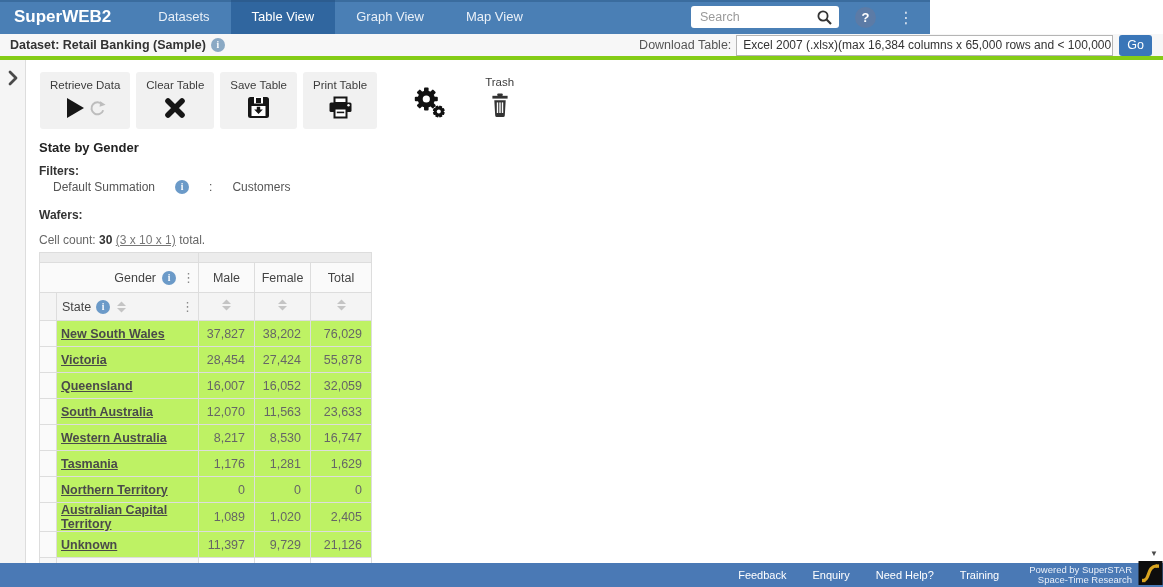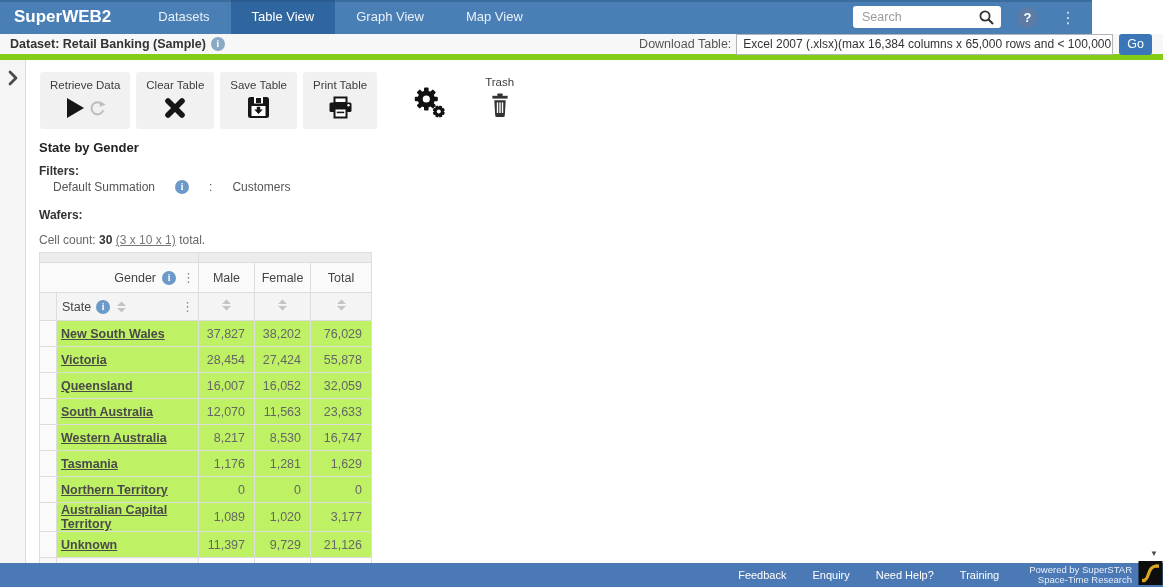--- a/index.html
+++ b/index.html
@@ -1,39 +1,39 @@
 <!DOCTYPE html>
 <html><head>
 <meta charset="utf-8">
 <style>
   * { margin:0; padding:0; box-sizing:border-box; }
   html,body { width:1163px; height:587px; overflow:hidden; }
   body { position:relative; font-family:"Liberation Sans","DejaVu Sans",sans-serif; background:#fff; color:#555; }
 
   
-  .navbar { position:absolute; left:0; top:0; width:1092px; height:34px;
+  .navbar { position:absolute; left:0; top:0; width:930px; height:34px;
             background:linear-gradient(#3a6c9e 0,#3a6c9e 2px,#4a7fb5 2px);
             display:flex; align-items:stretch; }
   .brand { color:#fff; font-size:17px; font-weight:bold; line-height:34px; padding:0 26px 0 14px; }
   .nav-tabs { display:flex; }
   .nav-tab { color:#e9f0f8; font-size:13px; line-height:34px; padding:0 21px; cursor:pointer; }
   .nav-tab.active { background:linear-gradient(#2c5c8f 0,#2c5c8f 2px,#30669f 2px); color:#fff; }
   .nav-right { margin-left:auto; display:flex; align-items:center; padding-right:10px; }
   .search-wrap { position:relative; }
   .search-input { width:148px; height:22px; border:none; border-radius:3px; font-size:12.5px;
                   padding:0 26px 0 9px; color:#333; outline:none; font-family:inherit; }
   .search-input::placeholder { color:#9a9a9a; }
   .search-icon { position:absolute; right:6px; top:3px; }
   .help-btn { width:21px; height:21px; border-radius:50%; background:#5c7ba6; color:#fff;
               font-size:13px; font-weight:bold; text-align:center; line-height:21px; margin-left:16px; cursor:pointer; }
   .overflow-btn { color:#d8e2ef; font-size:16px; line-height:21px; margin-left:16px; padding:0 6px; cursor:pointer; }
 
   
   .dataset-bar { position:absolute; left:0; top:34px; width:1163px; height:26px; background:#f7f7f7;
-                 border-bottom:6px solid #84cc16; display:flex; align-items:center; font-size:12.5px; }
+                 border-bottom:4px solid #84cc16; display:flex; align-items:center; font-size:12.5px; }
   .dataset-label { font-weight:bold; color:#333; padding-left:10px; display:flex; align-items:center; gap:5px; }
   .dl-group { margin-left:auto; display:flex; align-items:center; padding-right:11px; }
   .dl-label { color:#555; margin-right:5px; }
   .dl-select { width:377px; height:21px; background:#fff; border:1px solid #b5b5b5; color:#333;
                font-size:12px; line-height:19px; padding:0 4px 0 6px; white-space:nowrap; overflow:hidden;
                display:flex; align-items:center; cursor:pointer; }
   .go-btn { margin-left:6px; height:21px; background:#3a76b8; color:#fff; border:none; border-radius:3px;
             font-size:12.5px; padding:0 8px; cursor:pointer; font-family:inherit; }
 
   
@@ -360,21 +360,21 @@
           <th class="rowlabel"><a>Northern Territory</a></th>
           <td class="val">0</td>
           <td class="val">0</td>
           <td class="val">0</td>
         </tr>
         <tr class="datarow">
           <td class="gut"></td>
           <th class="rowlabel"><a>Australian Capital Territory</a></th>
           <td class="val">1,089</td>
           <td class="val">1,020</td>
-          <td class="val">3,177</td>
+          <td class="val">2,405</td>
         </tr>
         <tr class="datarow">
           <td class="gut"></td>
           <th class="rowlabel"><a>Unknown</a></th>
           <td class="val">11,397</td>
           <td class="val">9,729</td>
           <td class="val">21,126</td>
         </tr>
         <tr class="partialrow">
         <td class="gut"></td>

